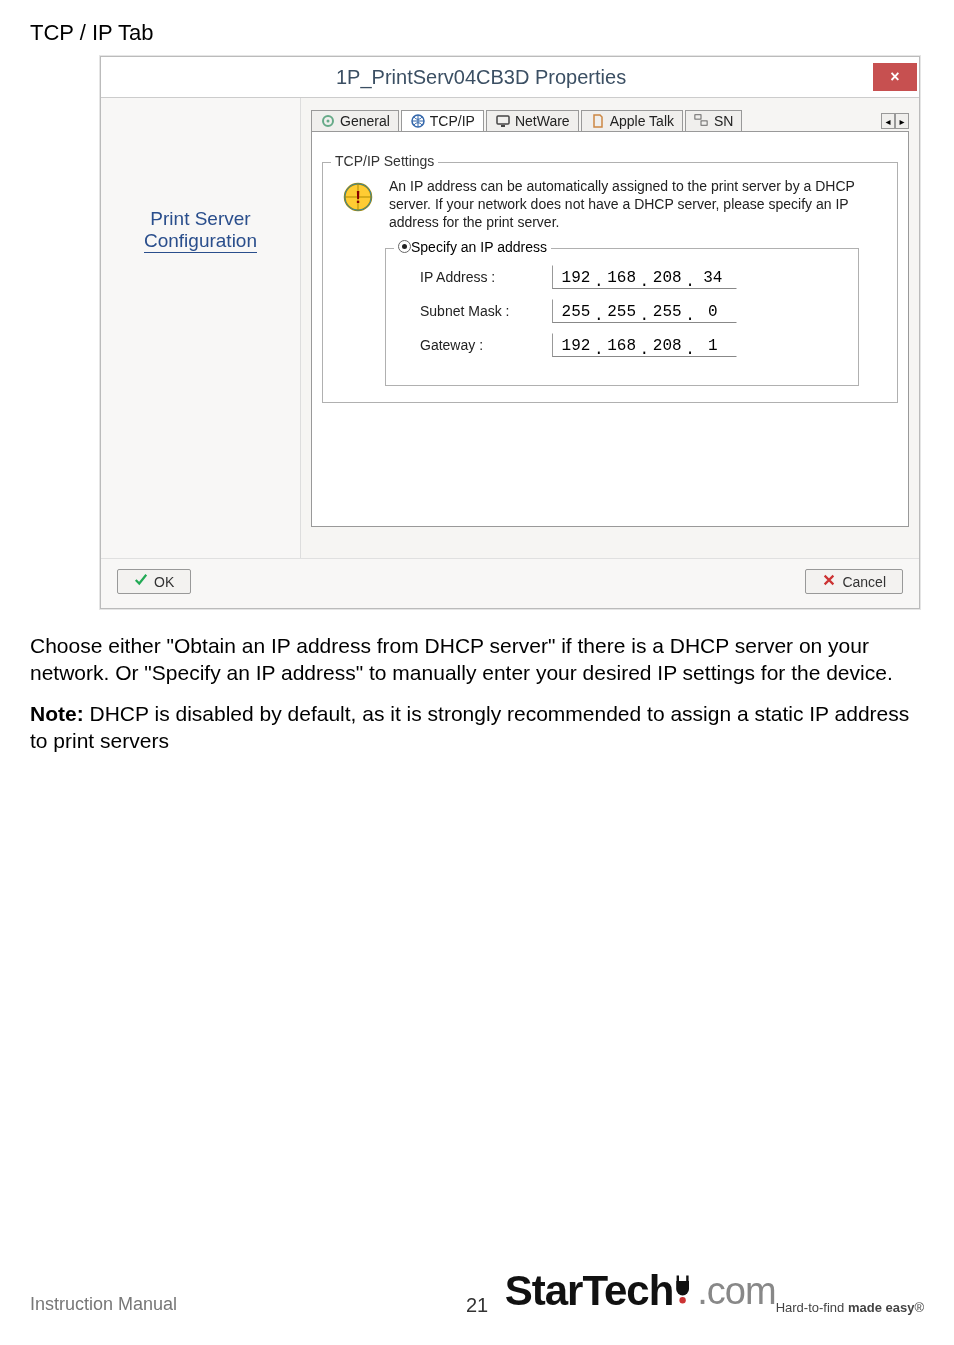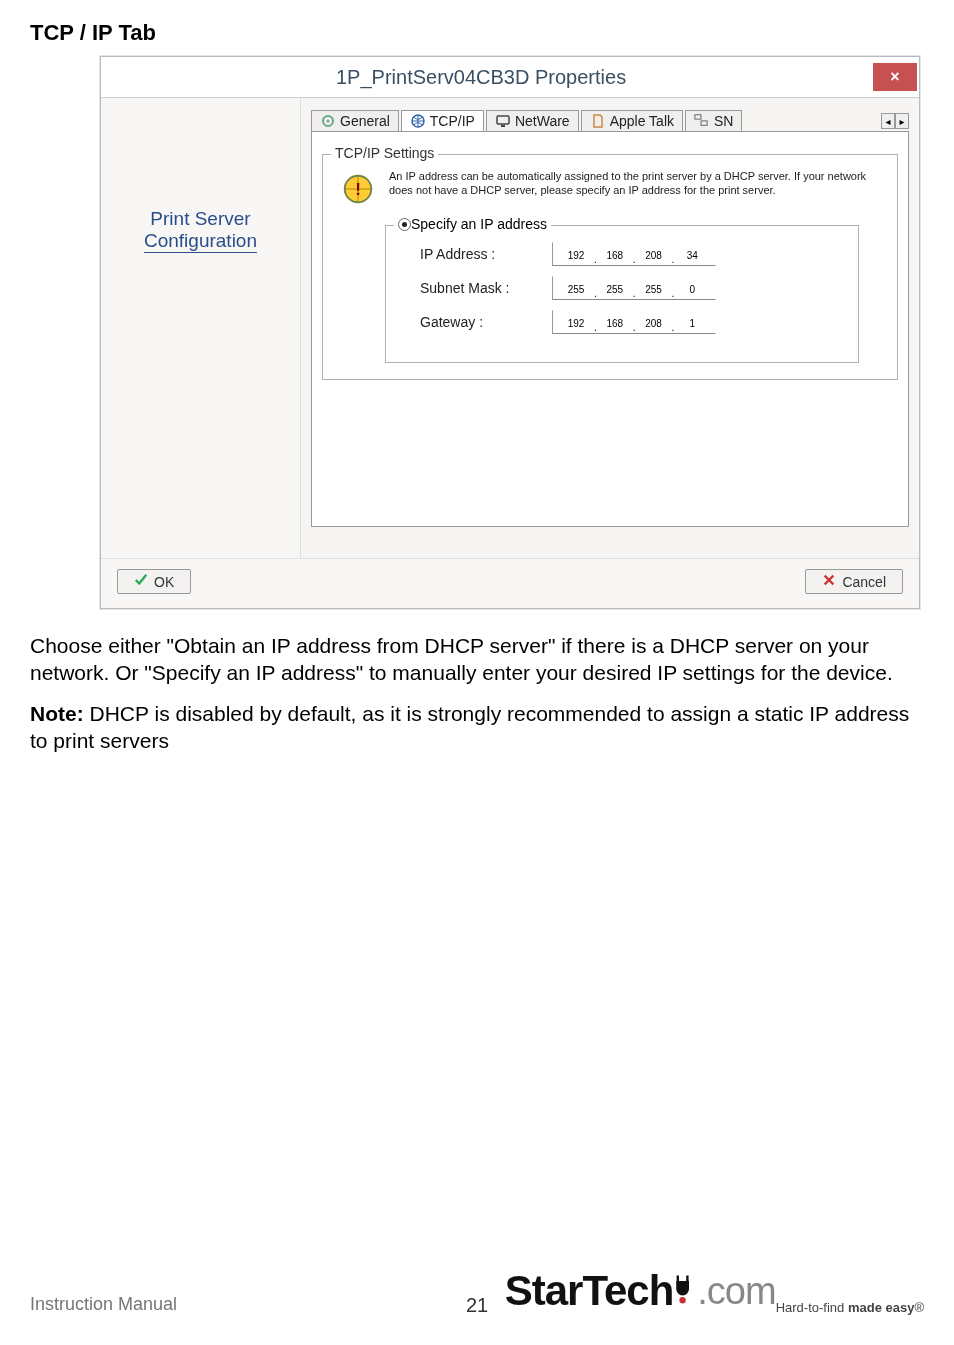--- a/index.html
+++ b/index.html
@@ -5,21 +5,21 @@
     * { box-sizing: border-box; margin: 0; padding: 0; }
     body {
       width: 954px;
       height: 1345px;
       background: #fff;
       font-family: Arial, Helvetica, sans-serif;
       position: relative;
       padding: 20px 30px 30px 30px;
     }
     .heading {
-      font-weight: 700;
+      font-weight: 400;
       font-size: 22px;
       color: #000;
       margin-bottom: 10px;
     }
     .dialog {
       width: 820px;
       margin-left: 70px;
       border: 1px solid #bbb;
       box-shadow: 0 0 0 1px #e5e5e5;
       background: #f9f8f7;
@@ -128,21 +128,21 @@
     }
     .tab-content {
       border: 1px solid #999;
       border-top: none;
       background: #fff;
       min-height: 395px;
       padding: 8px 10px 10px 10px;
     }
     .groupbox {
       border: 1px solid #b0b0b0;
-      margin-top: 14px;
+      margin-top: 22px;
       padding: 8px 20px 16px 12px;
       position: relative;
     }
     .groupbox-title {
       position: absolute;
       top: -10px; left: 8px;
       background: #fff;
       padding: 0 4px;
       font-family: Tahoma, sans-serif;
       font-size: 14px;
@@ -152,21 +152,21 @@
       display: flex;
       gap: 12px;
       padding: 6px 4px 8px 4px;
     }
     .info-icon {
       width: 40px; height: 40px;
       display: flex; align-items: center; justify-content: center;
     }
     .info-text {
       font-family: Tahoma, sans-serif;
-      font-size: 11px;
+      font-size: 14px;
       color: #222;
       line-height: 1.3;
     }
     .radio-row {
       display: flex;
       align-items: center;
       gap: 8px;
       margin-left: 60px;
       margin-top: 6px;
       font-family: Tahoma, sans-serif;
@@ -216,22 +216,22 @@
     }
     .ip-input {
       display: flex;
       align-items: center;
       border: 1px solid #fff;
       border-bottom: 1px solid #888;
       border-left: 1px solid #999;
       background: #fff;
       padding: 2px 6px 0 6px;
       height: 24px;
-      font-family: Liberation Sans, sans-serif;
-      font-size: 10px;
+      font-family: Liberation Mono, monospace;
+      font-size: 16px;
     }
     .ip-input .oct {
       width: 34px; text-align: center;
     }
     .ip-input .dot {
       margin: 0 1px;
       position: relative;
       top: 4px;
     }
     .button-row {

